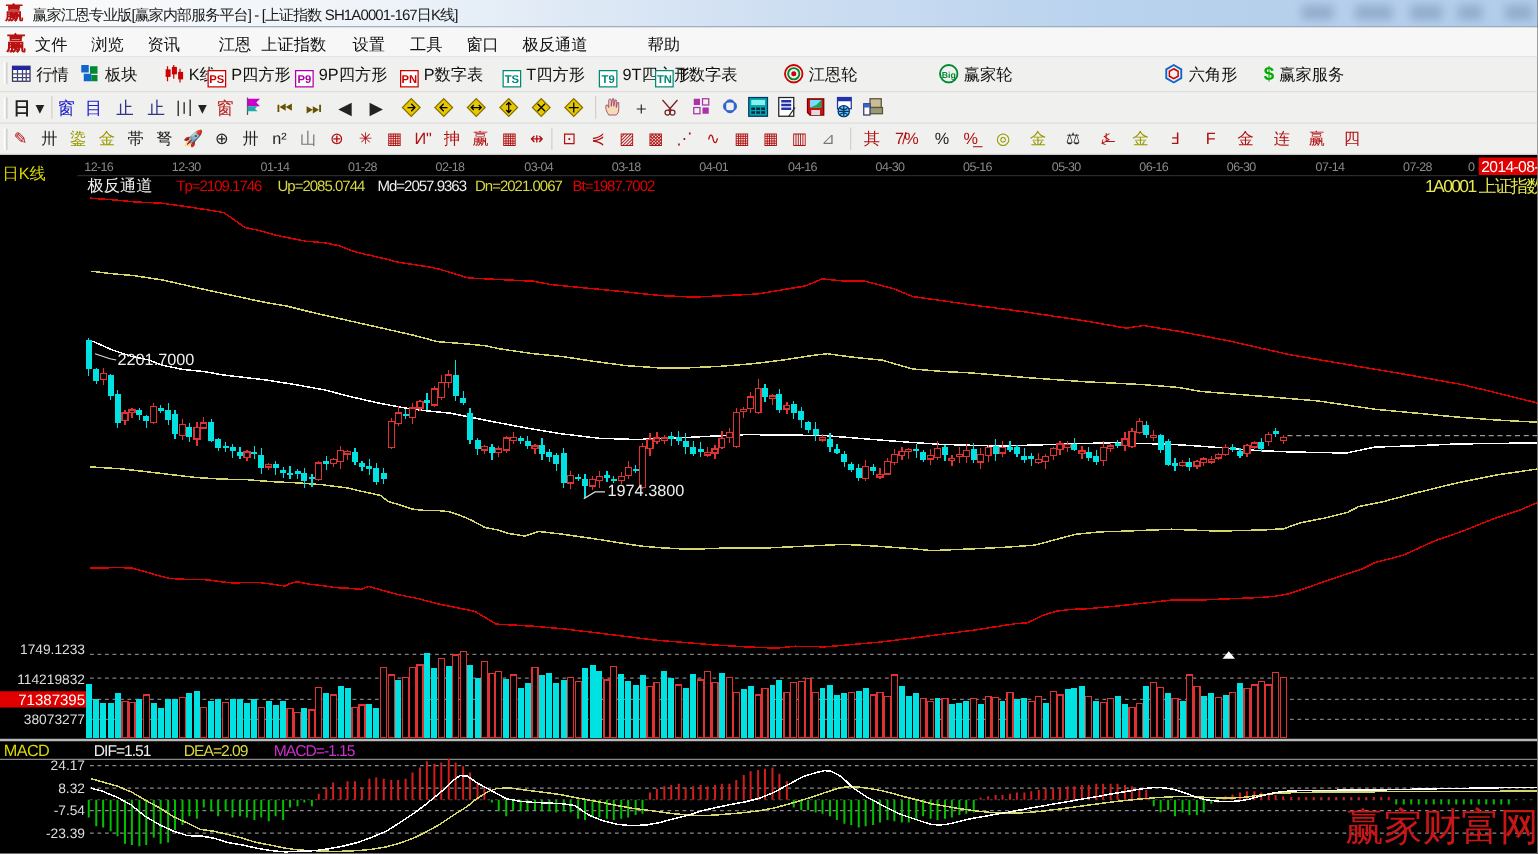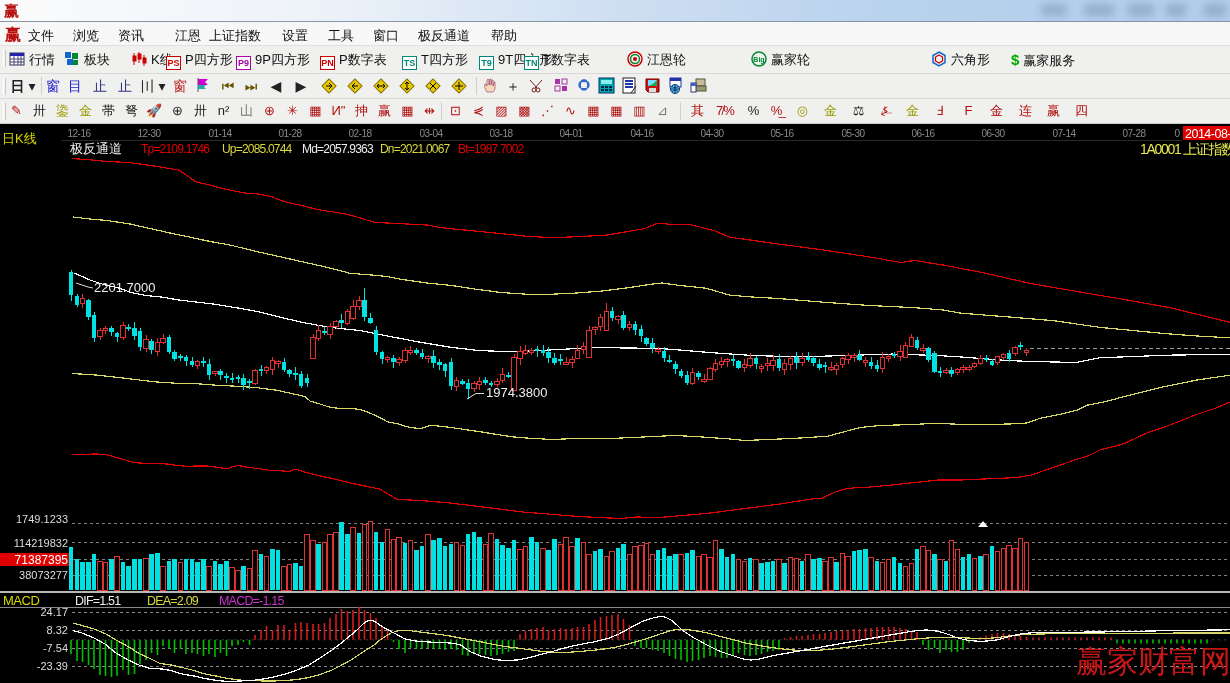--- a/index.html
+++ b/index.html
@@ -17,38 +17,39 @@
 .icon16{display:inline-block;width:16px;height:16px;vertical-align:-3px;margin-right:4px}
 .ibox{display:inline-block;width:15px;height:14px;border:1px solid;font-size:9px;font-weight:bold;line-height:13px;text-align:center;vertical-align:-2px;margin-right:4px;background:#fff}
 .i2{position:absolute;top:3px;width:18px;height:18px;font-size:14px;line-height:18px;text-align:center;color:#222}
 .i3{position:absolute;top:2px;width:19px;height:19px;font-size:13px;line-height:19px;text-align:center;color:#b01010}
 .vsep{position:absolute;top:3px;width:1px;height:18px;background:#d0d0d0}
 .grip{position:absolute;top:4px;width:3px;height:17px;border-left:1px solid #fff;border-right:1px solid #c8c8c8}
 </style></head>
 <body>
 <div class="titlebar">
  <div class="tlogo">赢</div>
+ <div class="ttext">赢家江恩专业版[赢家内部服务平台] - [上证指数  SH1A0001-167日K线]</div>
  <div class="tblur" style="left:1041px;width:26px"></div>
  <div class="tblur" style="left:1084px;width:30px"></div>
  <div class="tblur" style="left:1128px;width:26px"></div>
  <div class="tblur" style="left:1166px;width:20px"></div>
  <div class="tblur" style="left:1204px;width:22px"></div>
 </div>
 <div class="menubar">
  <div class="mlogo">赢</div>
  <span style="left:28px">文件</span>
     <span style="left:73px">浏览</span>
     <span style="left:118px">资讯</span>
  <span style="left:175px">江恩</span>
     <span style="left:209px">上证指数</span>
     <span style="left:282px">设置</span>
  <span style="left:328px">工具</span>
     <span style="left:373px">窗口</span>
     <span style="left:418px">极反通道</span>
- <span style="left:491px">帮助</span>
+ <span style="left:518px">帮助</span>
 </div>
 <div class="toolbar1">
  <div class="grip" style="left:3px"></div>
  <div class="tb1item" style="left:9px"><svg class="icon16" viewBox="0 0 16 16">
         <rect x="1" y="2" width="14" height="12" fill="#fff" stroke="#335" stroke-width="1"></rect>
         <rect x="1" y="2" width="14" height="3" fill="#22a"></rect>
         <g stroke="#447" stroke-width="1">
           <line x1="1" y1="8" x2="15" y2="8"></line>
           <line x1="1" y1="11" x2="15" y2="11"></line>
           <line x1="5" y1="5" x2="5" y2="14"></line>

